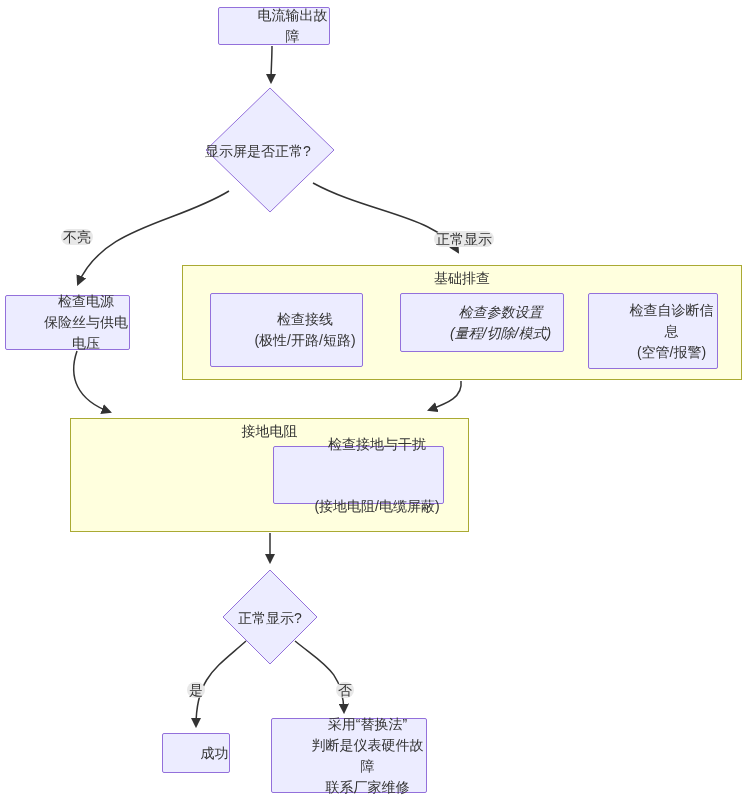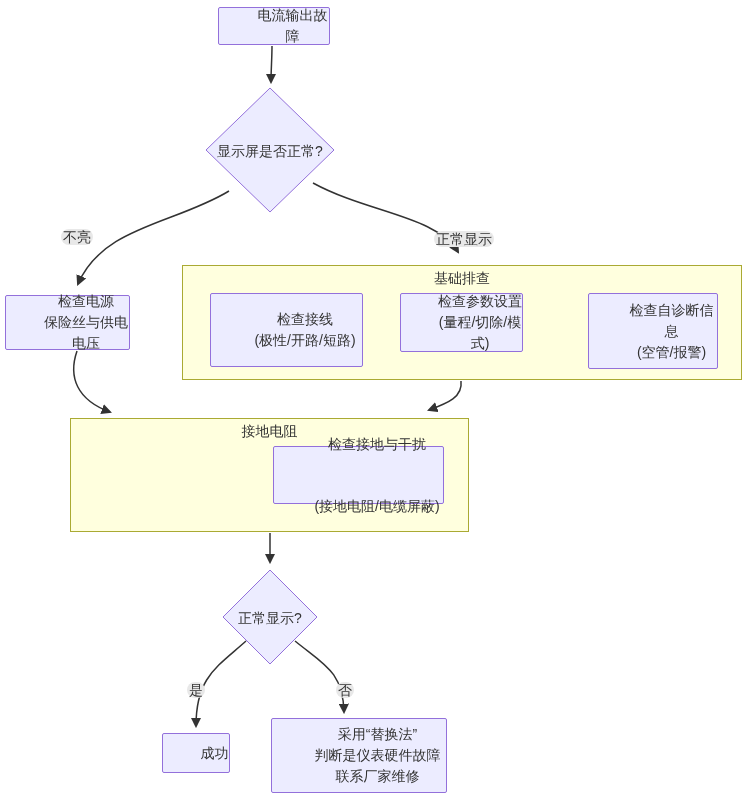--- a/index.html
+++ b/index.html
@@ -68,35 +68,35 @@
     <path class="edge-path" marker-end="url(#arrow)" d="M295,641 C323,664 343,671 344,712"></path>
 
     <polygon class="diamond-shape" points="270,88 334,150 270,212 206,150"></polygon>
     <polygon class="diamond-shape" points="270,570 317,617 270,664 223,617"></polygon>
   </svg>
 
   <div class="node" style="left:218px; top:7px; width:112px; height:38px;">
     <span>电流输出故障</span>
   </div>
 
-  <div class="diamond-label" style="left:205px; top:141px; width:130px;">
+  <div class="diamond-label" style="left:193px; top:141px; width:130px;">
     <span>显示屏是否正常?</span>
   </div>
 
   <div class="node" style="left:5px; top:295px; width:125px; height:55px;">
     <span>检查电源</span>
     <span>保险丝与供电电压</span>
   </div>
 
   <div class="node" style="left:210px; top:293px; width:153px; height:74px;">
     <span>检查接线</span>
     <span>(极性/开路/短路)</span>
   </div>
 
-  <div class="node" style="left:400px; top:293px; width:123px; height:59px;">
+  <div class="node" style="left:400px; top:293px; width:164px; height:59px;font-style:italic;">
     <span>检查参数设置</span>
     <span>(量程/切除/模式)</span>
   </div>
 
   <div class="node" style="left:588px; top:293px; width:130px; height:76px;">
     <span>检查自诊断信息</span>
     <span>(空管/报警)</span>
   </div>
 
 
@@ -106,21 +106,21 @@
   </div>
 
   <div class="diamond-label" style="left:210px; top:608px; width:120px;">
     <span>正常显示?</span>
   </div>
 
   <div class="node" style="left:162px; top:733px; width:68px; height:40px;">
     <span>成功</span>
   </div>
 
-  <div class="node" style="left:271px; top:718px; width:176px; height:75px;">
+  <div class="node" style="left:271px; top:718px; width:156px; height:75px;">
     <span>采用“替换法”</span>
     <span>判断是仪表硬件故障</span>
     <span>联系厂家维修</span>
   </div>
 
   <div class="edge-label" style="left:61px; top:229px;">不亮</div>
   <div class="edge-label" style="left:434px; top:231px;">正常显示</div>
   <div class="edge-label" style="left:187px; top:682px;">是</div>
   <div class="edge-label" style="left:336px; top:682px;">否</div>
 

